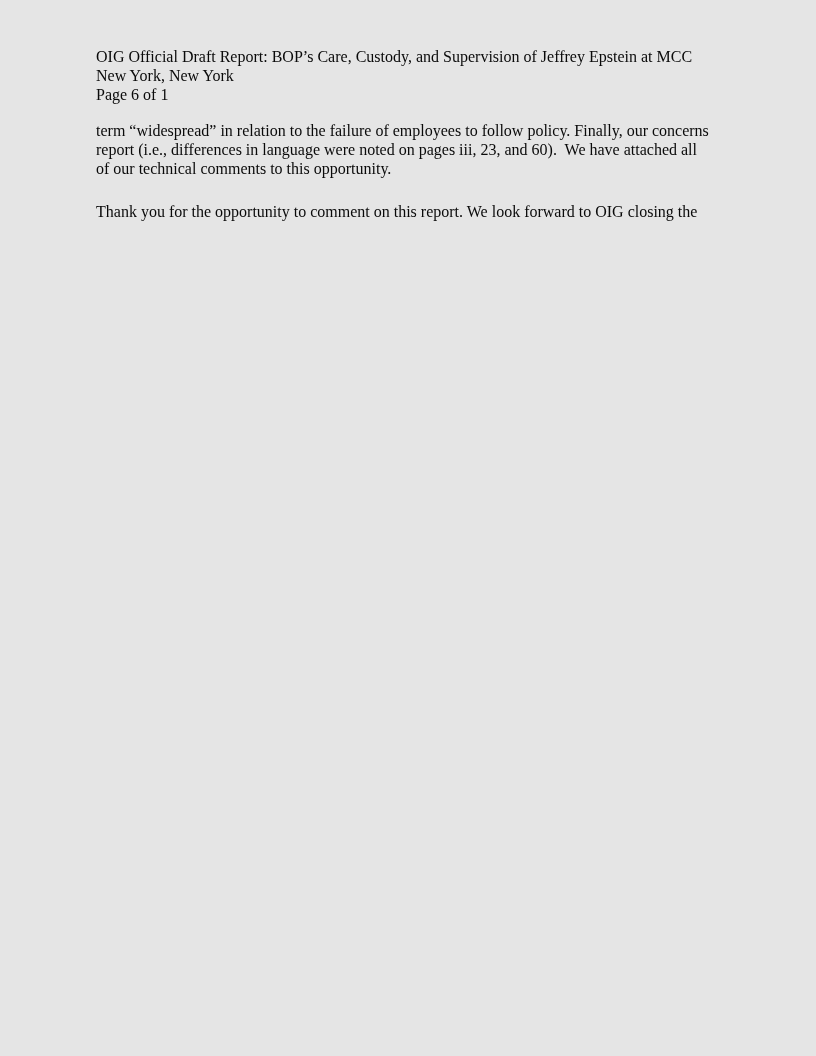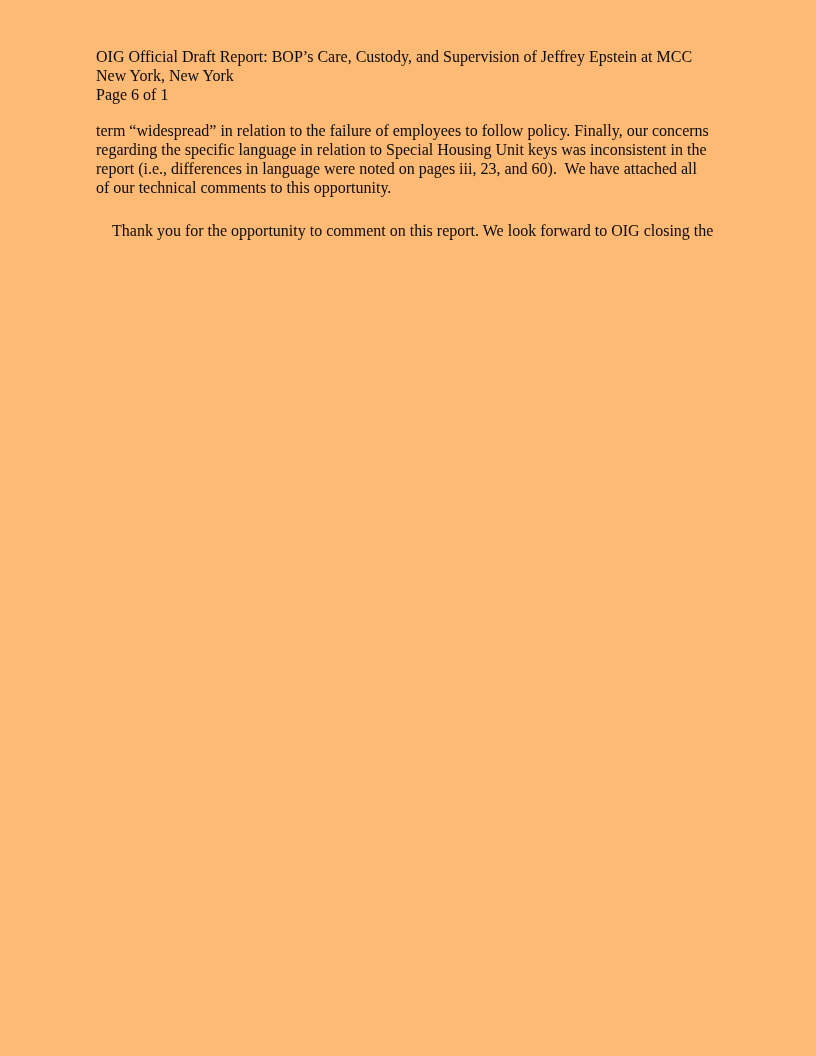--- a/index.html
+++ b/index.html
@@ -4,21 +4,21 @@
 <style>
   html, body {
     margin: 0;
     padding: 0;
     background: #ffffff;
   }
   .page {
     position: relative;
     width: 816px;
     height: 1056px;
-    background: #fdba74;
+    background: #e5e5e5;
     overflow: hidden;
     font-family: "Liberation Serif", "DejaVu Serif", serif;
     font-size: 16px;
     line-height: 19px;
     color: #0a0a0a;
   }
   .content {
     position: absolute;
     top: 47px;
     left: 96px;
@@ -27,38 +27,37 @@
   .line {
     white-space: pre-wrap;
   }
   .doc-header {
     margin: 0 0 17px 0;
   }
   .para-1 {
     margin: 0 0 24px 0;
   }
   .para-2 {
-    margin: 16px;
+    margin: 0;
   }
 </style>
 </head>
 <body>
 
 <div class="page">
   <div class="content">
 
     <div class="doc-header">
       <div class="line">OIG Official Draft Report: BOP’s Care, Custody, and Supervision of Jeffrey Epstein at MCC</div>
       <div class="line">New York, New York</div>
       <div class="line">Page 6 of 1</div>
     </div>
 
     <div class="para-1">
       <div class="line">term “widespread” in relation to the failure of employees to follow policy. Finally, our concerns</div>
-      <div class="line">regarding the specific language in relation to Special Housing Unit keys was inconsistent in the</div>
       <div class="line">report (i.e., differences in language were noted on pages iii, 23, and 60).  We have attached all</div>
       <div class="line">of our technical comments to this opportunity.</div>
     </div>
 
     <div class="para-2">
       <div class="line">Thank you for the opportunity to comment on this report. We look forward to OIG closing the</div>
     </div>
 
   </div>
 </div>

